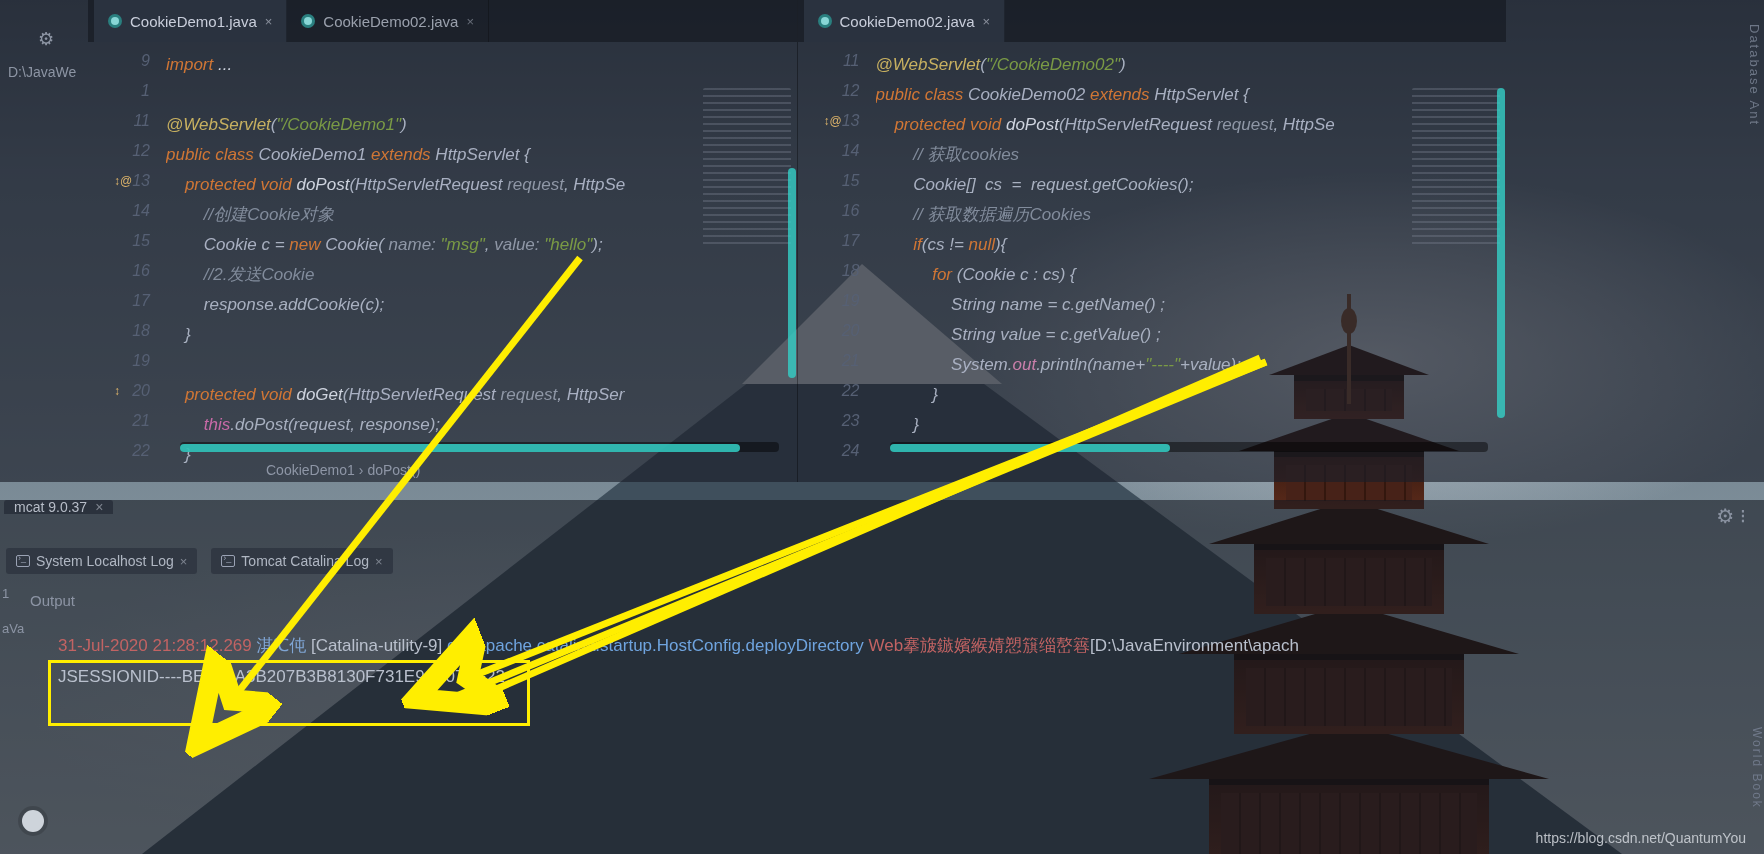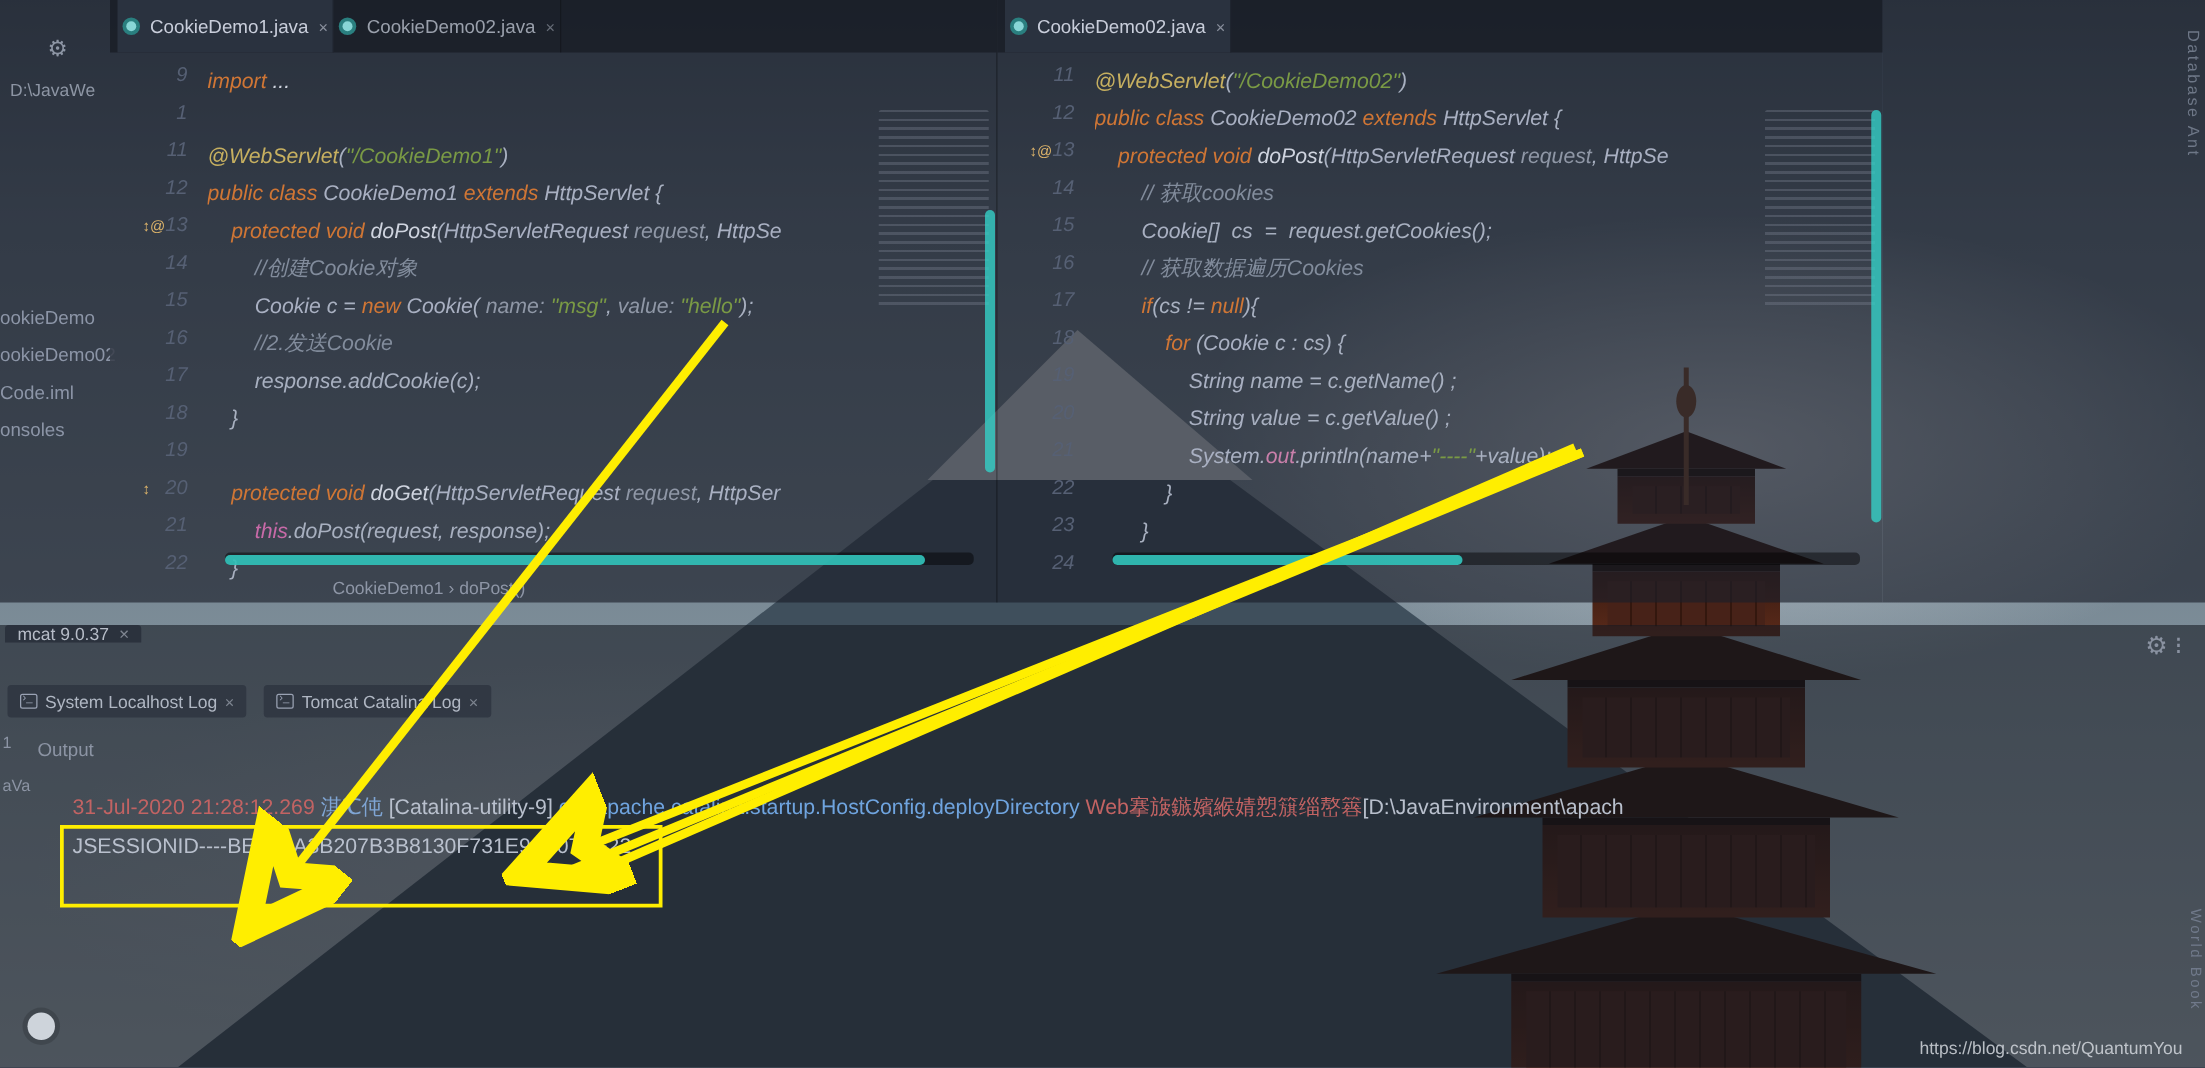--- a/index.html
+++ b/index.html
@@ -34,21 +34,21 @@
   .t5{bottom:455px;width:110px;height:44px;} .r5{bottom:499px;border-left:80px solid transparent;border-right:80px solid transparent;border-bottom:30px solid #2d160d;}
   .tier::after{content:'';position:absolute;inset:8px 12px;background:repeating-linear-gradient(90deg,#472218 0 18px,#33170e 18px 20px);}
 
   
   .ui{position:absolute;inset:0;}
   .panel{position:absolute;background:rgba(26,30,40,.64);}
   .editors{left:88px;top:0;right:258px;height:482px;display:flex;}
   .editor{flex:1;display:flex;flex-direction:column;min-width:0;}
   .editor+.editor{border-left:1px solid rgba(0,0,0,.35);}
   .tabs{height:42px;display:flex;align-items:stretch;background:rgba(22,26,34,.72);padding-left:6px;}
-  .tab{display:flex;align-items:center;gap:8px;padding:0 4px;color:#9aa0ac;font-size:15px;border-right:1px solid rgba(0,0,0,.25);cursor:pointer;}
+  .tab{display:flex;align-items:center;gap:8px;padding:0 14px;color:#9aa0ac;font-size:15px;border-right:1px solid rgba(0,0,0,.25);cursor:pointer;}
   .tab.active{background:rgba(44,52,65,.9);color:#c9cedb;}
   .tab .jicon{width:14px;height:14px;border-radius:50%;background:#2a7f7f;position:relative;}
   .tab .jicon::after{content:'';position:absolute;inset:3px;border-radius:50%;background:#88d6d6;}
   .close{font-size:13px;opacity:.6;}
   .code{flex:1;display:flex;overflow:hidden;position:relative;}
   .gutter{width:78px;text-align:right;color:#566074;font:italic 16px/30px 'JetBrains Mono','Consolas',monospace;padding:4px 16px 0 0;}
   .gutter .ln{height:30px;}
   .gmk{position:absolute;left:26px;font-size:12px;color:#dcb36a;font-style:normal;}
   .src{flex:1;font:italic 17px/30px 'JetBrains Mono','Consolas',monospace;padding-top:8px;white-space:pre;overflow:hidden;color:#a8b0c0;}
   .k{color:#d07635;} .s{color:#7a9a45;} .c{color:#828c9c;} .an{color:#c7b060;text-align:right;}
@@ -108,26 +108,20 @@
   <div class="tier t5"></div>
     <div class="roof r5"></div>
   <div class="pole"></div>
 </div>
 
 <div class="ui">
 
   <div class="panel topstrip">
     <span class="cog">⚙</span>
     <div class="path">D:\JavaWe</div>
-    <div class="filefrag" id="filefrag">
-        <div>ookieDemo</div>
-        <div>ookieDemo02</div>
-        <div>Code.iml</div>
-        <div>onsoles</div>
-      </div>
   </div>
 
   <div class="panel editors">
 
     <div class="editor">
       <div class="tabs" id="ltabs">
           <div class="tab active">
     <span class="jicon"></span>
     <span>CookieDemo1.java</span>
     <span class="close">×</span>

